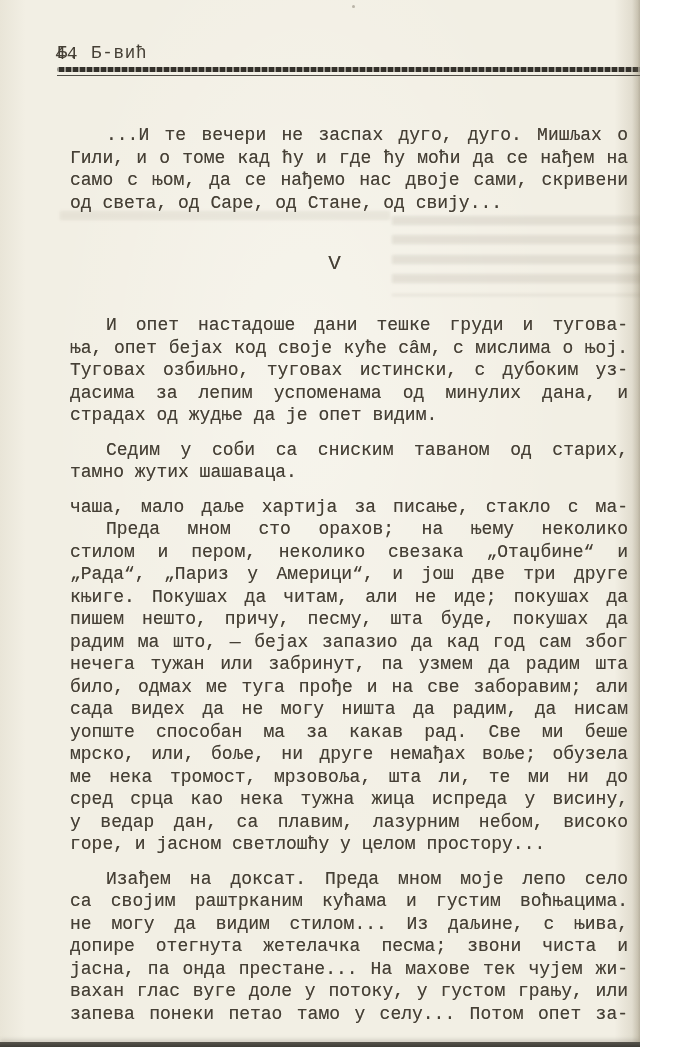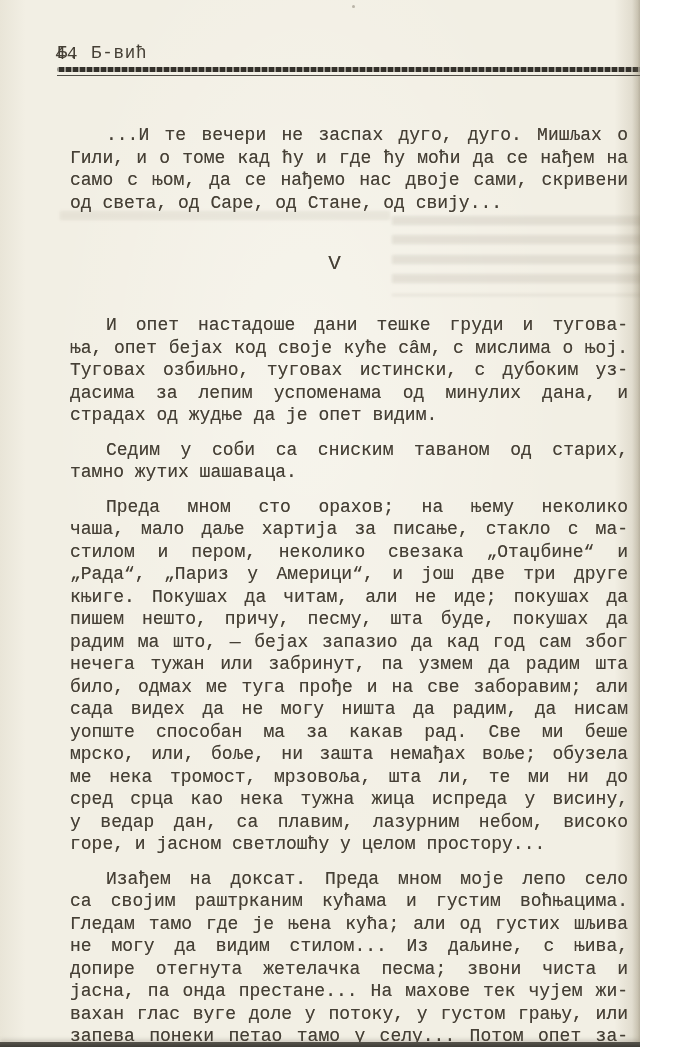--- a/index.html
+++ b/index.html
@@ -98,41 +98,40 @@
         <div class="line">ња, опет бејах код своје куће сâм, с мислима о њој.</div>
         <div class="line">Туговах озбиљно, туговах истински, с дубоким уз-</div>
         <div class="line">дасима за лепим успоменама од минулих дана, и</div>
         <div class="line lastline">страдах од жудње да је опет видим.</div>
       </div>
       <div class="para">
         <div class="line first">Седим у соби са сниским таваном од старих,</div>
         <div class="line lastline">тамно жутих шашаваца.</div>
       </div>
       <div class="para">
+        <div class="line">чаша, мало даље хартија за писање, стакло с ма-</div>
         <div class="line first">Преда мном сто орахов;  на њему неколико</div>
-        <div class="line">чаша, мало даље хартија за писање, стакло с ма-</div>
         <div class="line">стилом и пером, неколико свезака „Отаџбине“ и</div>
         <div class="line">„Рада“, „Париз у Америци“, и још две три друге</div>
         <div class="line">књиге. Покушах да читам, али не иде; покушах да</div>
         <div class="line">пишем нешто, причу, песму, шта буде, покушах да</div>
         <div class="line">радим ма што, — бејах запазио да кад год сам због</div>
         <div class="line">нечега тужан или забринут, па узмем да радим шта</div>
         <div class="line">било, одмах ме туга прође и на све заборавим; али</div>
         <div class="line">сада видех да не могу ништа да радим, да нисам</div>
         <div class="line">уопште способан ма за какав рад. Све ми беше</div>
-        <div class="line">мрско, или, боље, ни зашта немађах воље; обузела</div>
+        <div class="line">мрско, или, боље, ни друге немађах воље; обузела</div>
         <div class="line">ме нека тромост, мрзовоља, шта ли, те ми ни до</div>
         <div class="line">сред срца као нека тужна жица испреда у висину,</div>
         <div class="line">у ведар дан, са плавим, лазурним небом, високо</div>
         <div class="line lastline">горе, и јасном светлошћу у целом простору...</div>
       </div>
       <div class="para">
         <div class="line first">Изађем на доксат. Преда мном моје лепо село</div>
         <div class="line">са својим раштрканим кућама и густим воћњацима.</div>
-        <div class="line">Гледам тамо где је њена кућа; али од густих шљива</div>
         <div class="line">не могу да видим стилом... Из даљине,  с њива,</div>
         <div class="line">допире отегнута жетелачка песма; звони чиста и</div>
         <div class="line">јасна, па онда престане... На махове тек чујем жи-</div>
         <div class="line">вахан глас вуге доле у потоку, у густом грању, или</div>
         <div class="line">запева понеки петао тамо у селу... Потом опет за-</div>
       </div>
     </main>
 
   <div class="edge-right"></div>
   <div class="edge-bottom"></div>

